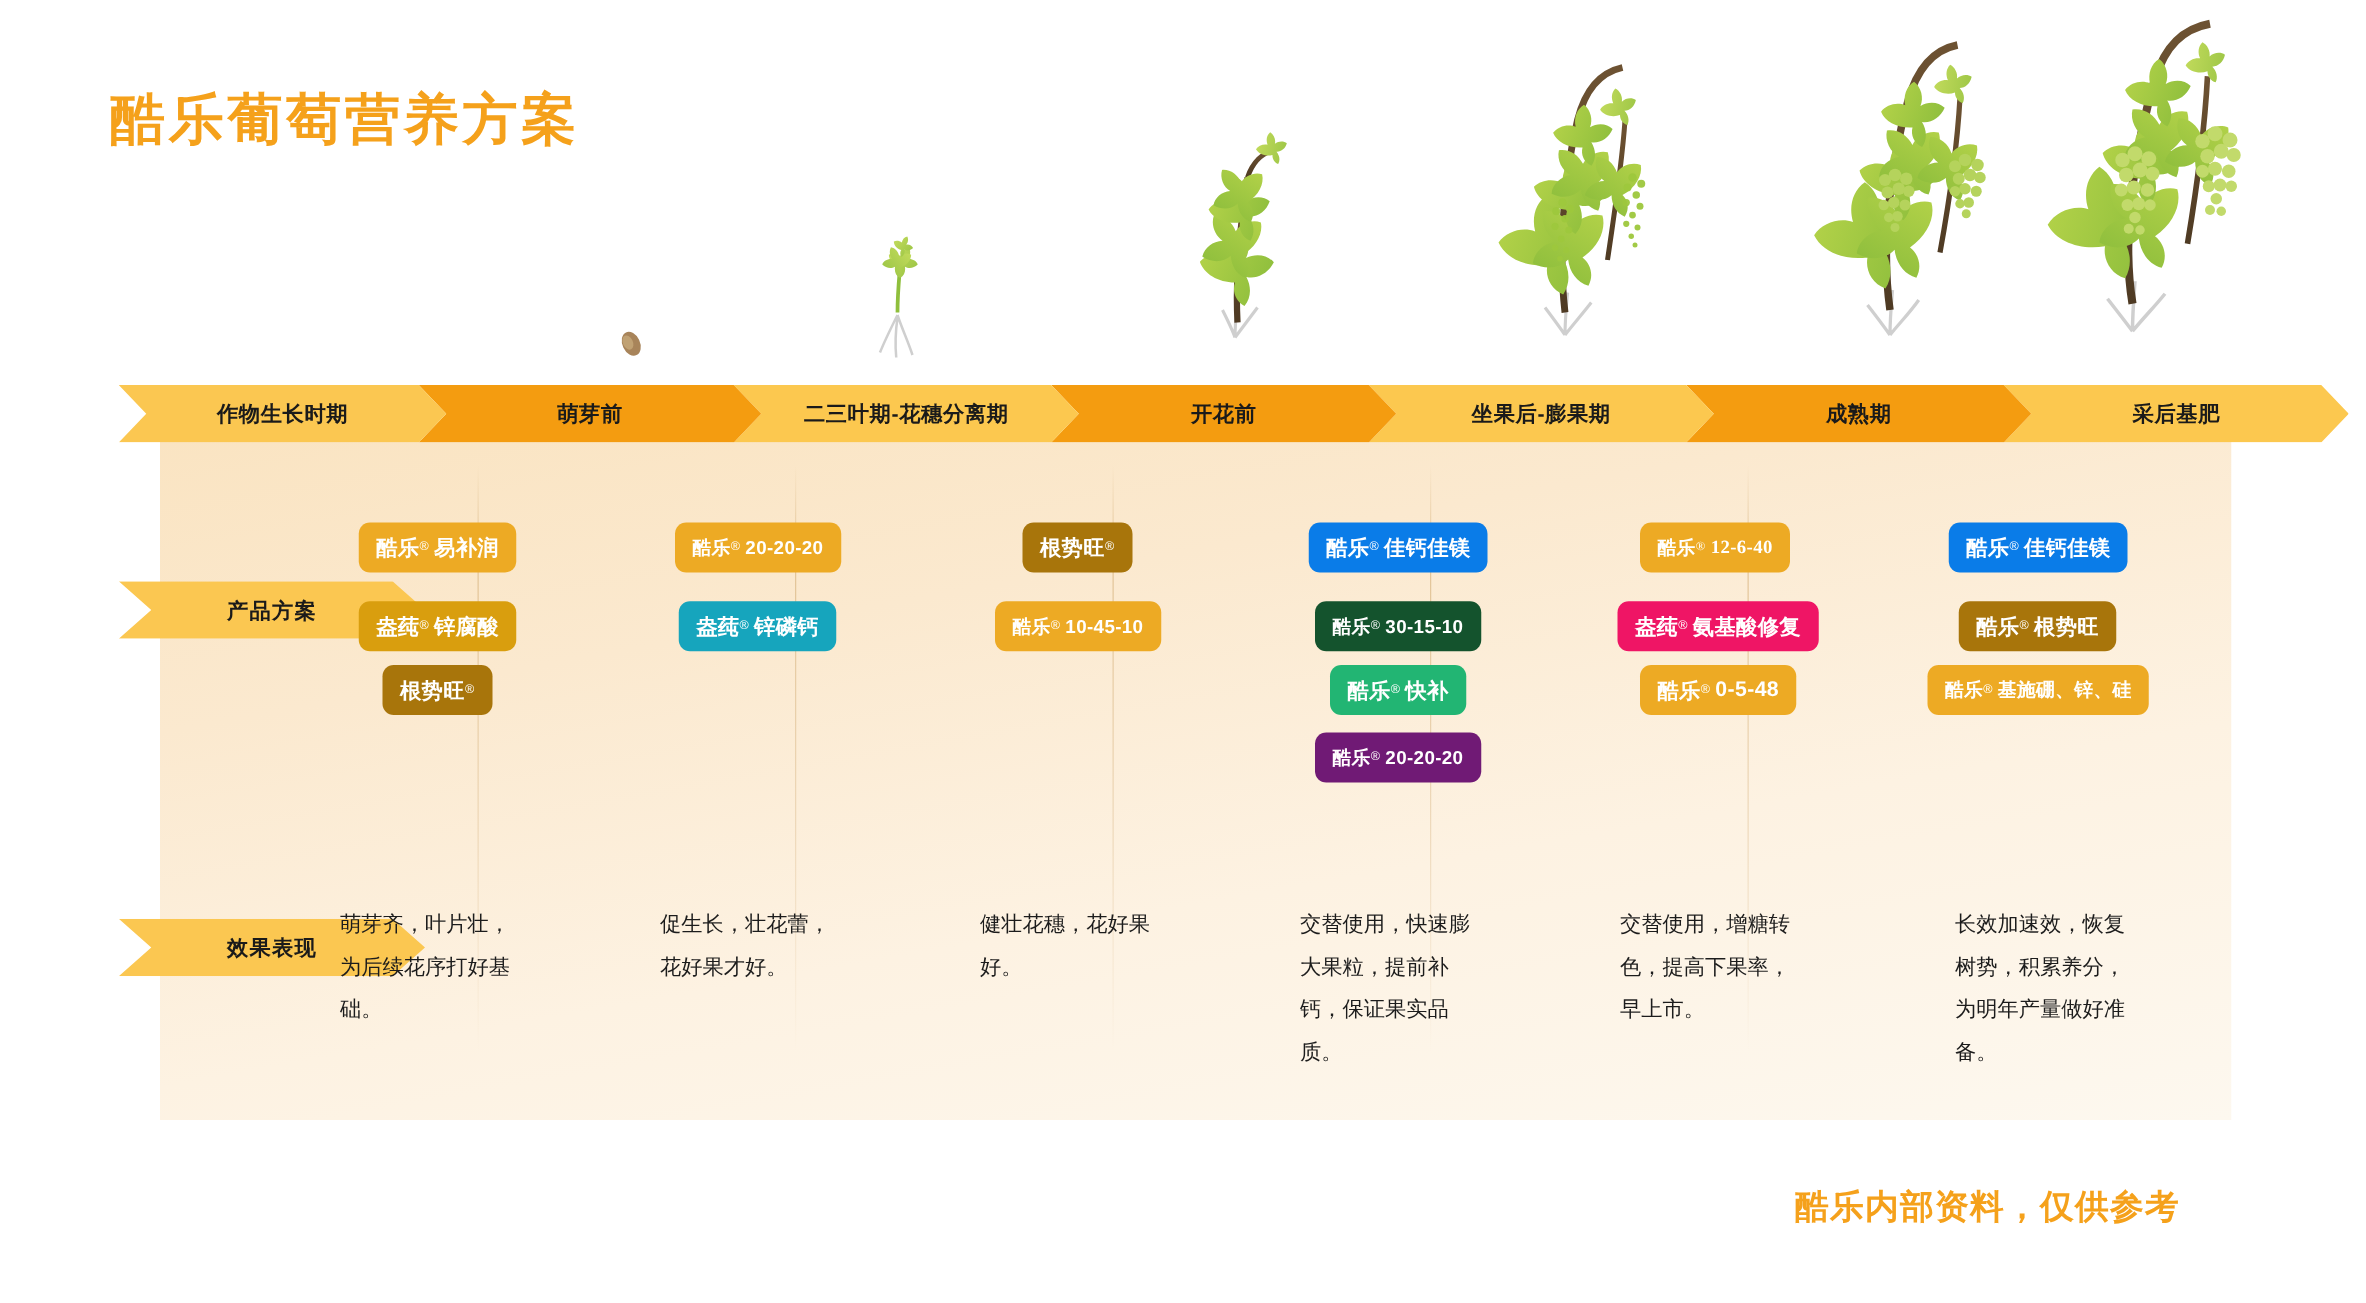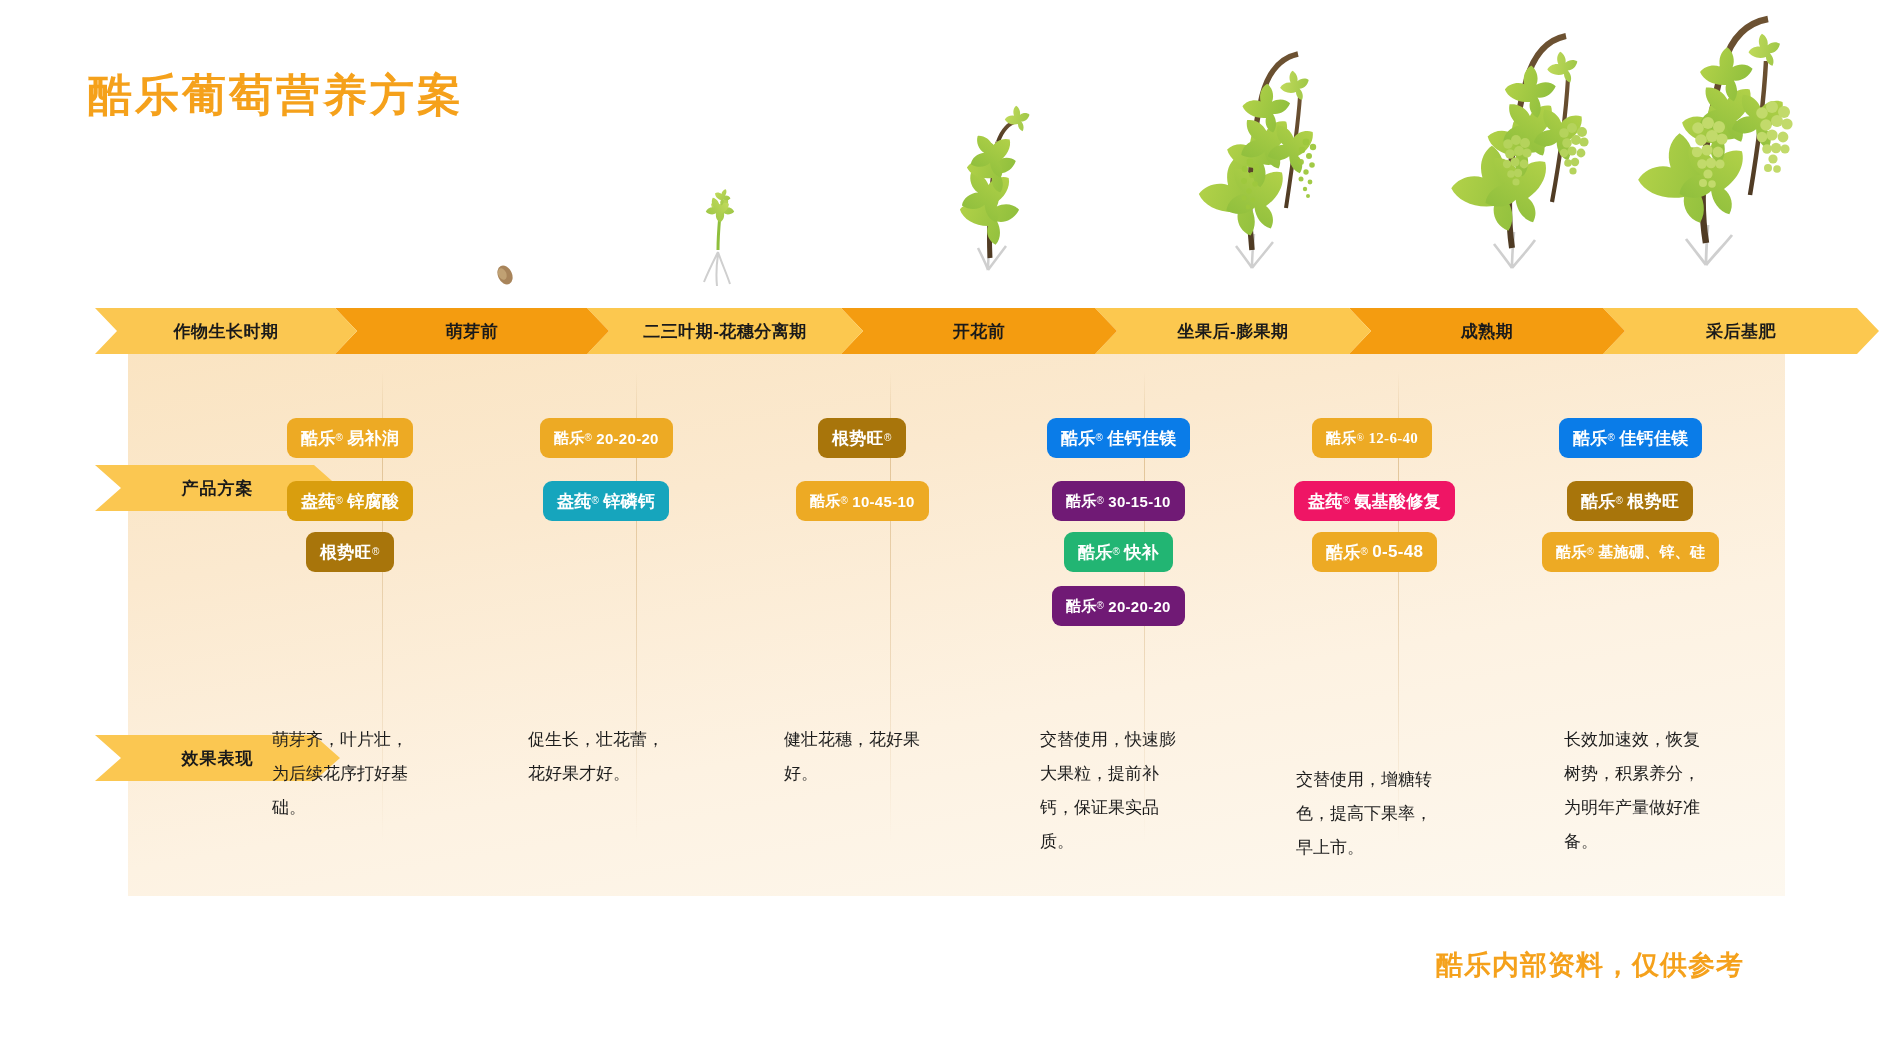--- a/index.html
+++ b/index.html
@@ -353,28 +353,28 @@
       <div class="pill" style="background: rgb(217, 158, 14); top: 481px; left: 287px;">盎莼<sup>®</sup><span class="sp"></span>锌腐酸</div>
       <div class="pill" style="background: rgb(168, 117, 11); top: 532px; left: 306px;">根势旺<sup>®</sup></div>
       <div class="effect" style="width: 150px; left: 272px;">萌芽齐，叶片壮，为后续花序打好基础。</div>
       <div class="pill" style="background: rgb(237, 170, 36); top: 418px; font-size: 15px; left: 540px;">酷乐<sup>®</sup><span class="sp"></span>20-20-20</div>
       <div class="pill" style="background: rgb(22, 165, 189); top: 481px; left: 543px;">盎莼<sup>®</sup><span class="sp"></span>锌磷钙</div>
       <div class="effect" style="width: 150px; left: 528px;">促生长，壮花蕾，花好果才好。</div>
       <div class="pill" style="background: rgb(168, 117, 11); top: 418px; left: 818px;">根势旺<sup>®</sup></div>
       <div class="pill" style="background: rgb(237, 170, 36); top: 481px; font-size: 15px; left: 796px;">酷乐<sup>®</sup><span class="sp"></span>10-45-10</div>
       <div class="effect" style="width: 150px; left: 784px;">健壮花穗，花好果好。</div>
       <div class="pill" style="background: rgb(10, 124, 232); top: 418px; left: 1047px;">酷乐<sup>®</sup><span class="sp"></span>佳钙佳镁</div>
-      <div class="pill" style="background: #701a75; top: 481px; font-size: 15px; left: 1052px;">酷乐<sup>®</sup><span class="sp"></span>30-15-10</div>
+      <div class="pill" style="background: #14532d; top: 481px; font-size: 15px; left: 1052px;">酷乐<sup>®</sup><span class="sp"></span>30-15-10</div>
       <div class="pill" style="background: rgb(34, 181, 115); top: 532px; left: 1064px;">酷乐<sup>®</sup><span class="sp"></span>快补</div>
       <div class="pill" style="background: #701a75; top: 586px; font-size: 15px; left: 1052px;">酷乐<sup>®</sup><span class="sp"></span>20-20-20</div>
       <div class="effect" style="width: 150px; left: 1040px;">交替使用，快速膨大果粒，提前补钙，保证果实品质。</div>
       <div class="pill" style="background: rgb(237, 170, 36); top: 418px; font-size: 15px; left: 1312px; font-family: Liberation Serif, serif;">酷乐<sup>®</sup><span class="sp"></span>12-6-40</div>
       <div class="pill" style="background: rgb(239, 21, 101); top: 481px; left: 1294px;">盎莼<sup>®</sup><span class="sp"></span>氨基酸修复</div>
       <div class="pill" style="background: rgb(237, 170, 36); top: 532px; left: 1312px;">酷乐<sup>®</sup><span class="sp"></span>0-5-48</div>
-      <div class="effect" style="width: 150px; left: 1296px; margin-top: 40px;">交替使用，增糖转色，提高下果率，早上市。</div>
+      <div class="effect" style="width: 150px; left: 1296px;">交替使用，增糖转色，提高下果率，早上市。</div>
       <div class="pill" style="background: rgb(10, 124, 232); top: 418px; left: 1559px;">酷乐<sup>®</sup><span class="sp"></span>佳钙佳镁</div>
       <div class="pill" style="background: rgb(168, 117, 11); top: 481px; left: 1567px;">酷乐<sup>®</sup><span class="sp"></span>根势旺</div>
       <div class="pill" style="background: rgb(237, 170, 36); top: 532px; font-size: 15px; left: 1542px;">酷乐<sup>®</sup><span class="sp"></span>基施硼、锌、硅</div>
       <div class="effect" style="width: 150px; left: 1552px; margin-left: 12px;">长效加速效，恢复树势，积累养分，为明年产量做好准备。</div>
     </div>
 
   <div class="footer">酷乐内部资料，仅供参考</div>
 
 </div>
 

